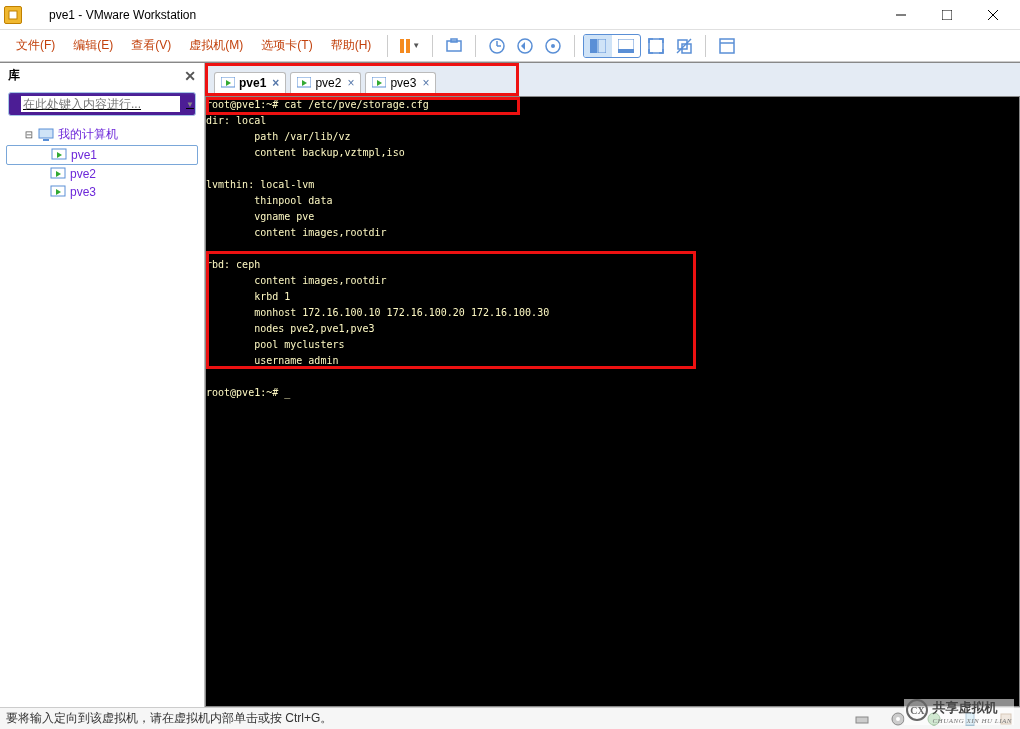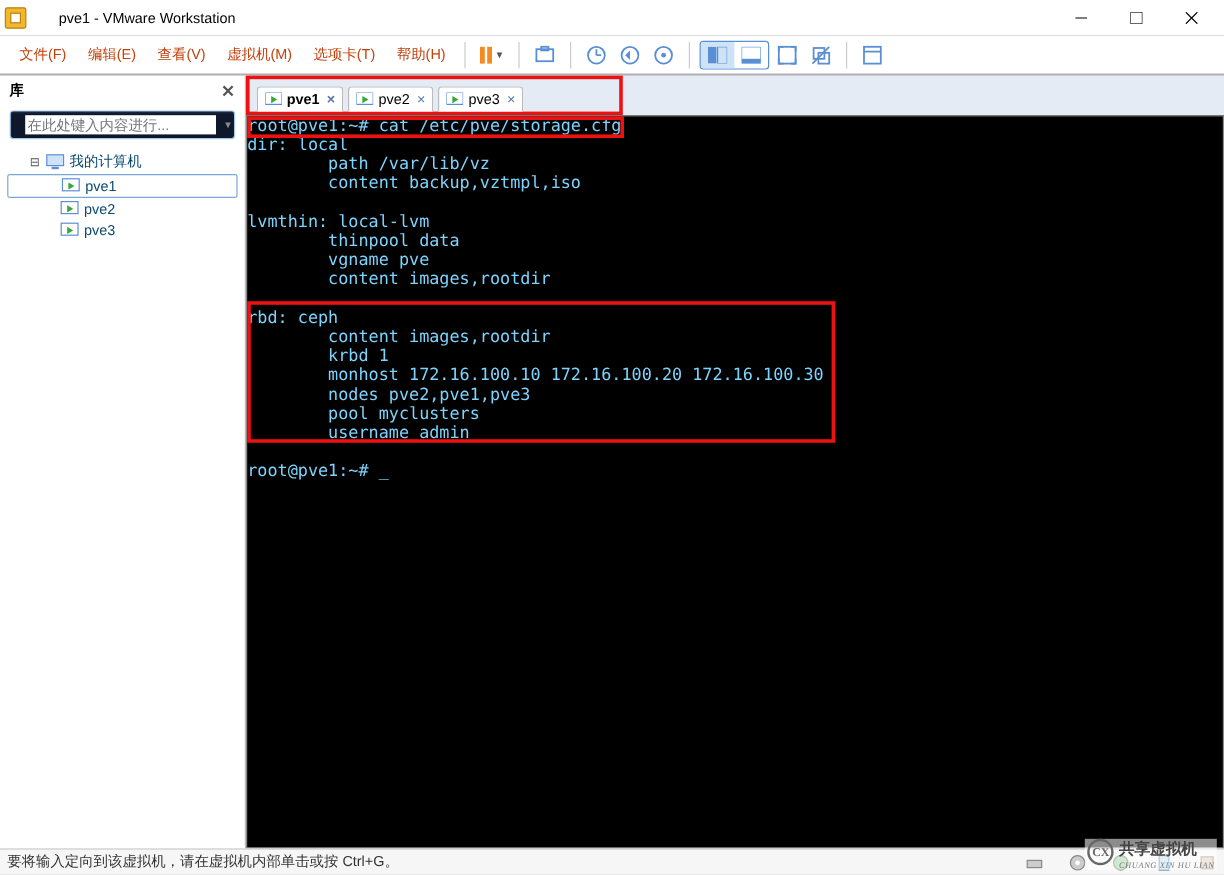--- a/index.html
+++ b/index.html
@@ -76,57 +76,58 @@
   .lib-header{
     display:flex;align-items:center;justify-content:space-between;
     padding:4px 8px;
     font-weight:bold;
   }
   .lib-header .close{font-size:14px;color:#555;}
   .search-wrap{padding:4px 8px;}
   .search{
     display:flex;align-items:center;
     border:1px solid #a7c7e7;border-radius:3px;
-    padding:3px 6px;background:#0f172a;
+    padding:3px 6px;background:#4c1d95;
     box-shadow:inset 0 1px 2px rgba(90,143,214,0.2);
     gap:6px;
+    text-decoration:underline;
   }
   .search svg{width:14px;height:14px;stroke:#888;fill:none;stroke-width:1.5;}
   .search input{border:0;outline:0;flex:1;font-size:12px;color:#888;}
   .search .drop{font-size:8px;color:#888;}
   .tree{padding:4px 0;}
   .tree-row{display:flex;align-items:center;gap:4px;padding:2px 6px;}
   .tree-row.lv1{padding-left:24px;}
   .tree-row.lv2{padding-left:50px;}
   .tree-row.sel{background:#fff;border:1px solid #7aa7d9;border-radius:2px;margin:0 6px;padding-left:44px;}
   .twisty{font-size:10px;color:#555;width:10px;text-align:center;}
   .node-ico{width:16px;height:14px;display:flex;align-items:center;justify-content:center;}
   .node-ico svg{width:16px;height:14px;}
-  .node-label{color:#0c4a6e;}
+  .node-label{color:#6d28d9;}
 
   .main{flex:1;display:flex;flex-direction:column;background:#e4ebf4;}
   .tabs{
     display:flex;gap:4px;padding:6px 6px 0 6px;
     border:3px solid #e11;border-bottom:3px solid #e11;
     background:#e4ebf4;width:314px;
   }
   .tab{
     display:flex;align-items:center;gap:4px;
     background:#fff;border:1px solid #bbb;border-bottom:0;
     padding:3px 6px;border-top-left-radius:3px;border-top-right-radius:3px;
     font-size:12px;
   }
   .tab.active{font-weight:bold;background:#fff;}
   .tab .x{color:#57a;font-size:12px;margin-left:2px;}
   .tab-ico{width:14px;height:12px;}
   .tab-ico svg{width:14px;height:12px;}
 
   .console{
-    flex:1;background:#000;color:#7dd3fc;
-    font-family:"Consolas","Courier New",monospace;font-size:14px;
+    flex:1;background:#000;color:#fef9c3;
+    font-family:"Consolas","Courier New",monospace;font-size:10px;
     line-height:16px;padding:0;margin:0 0 0 0;
     border:1px solid #888;
     position:relative;
   }
   .console pre{margin:0;white-space:pre;}
   .hl-cmd{
     border:3px solid #e11;position:absolute;left:0;top:0;width:314px;height:18px;pointer-events:none;
   }
   .hl-rbd{
     border:3px solid #e11;position:absolute;left:0;top:154px;width:490px;height:118px;pointer-events:none;

